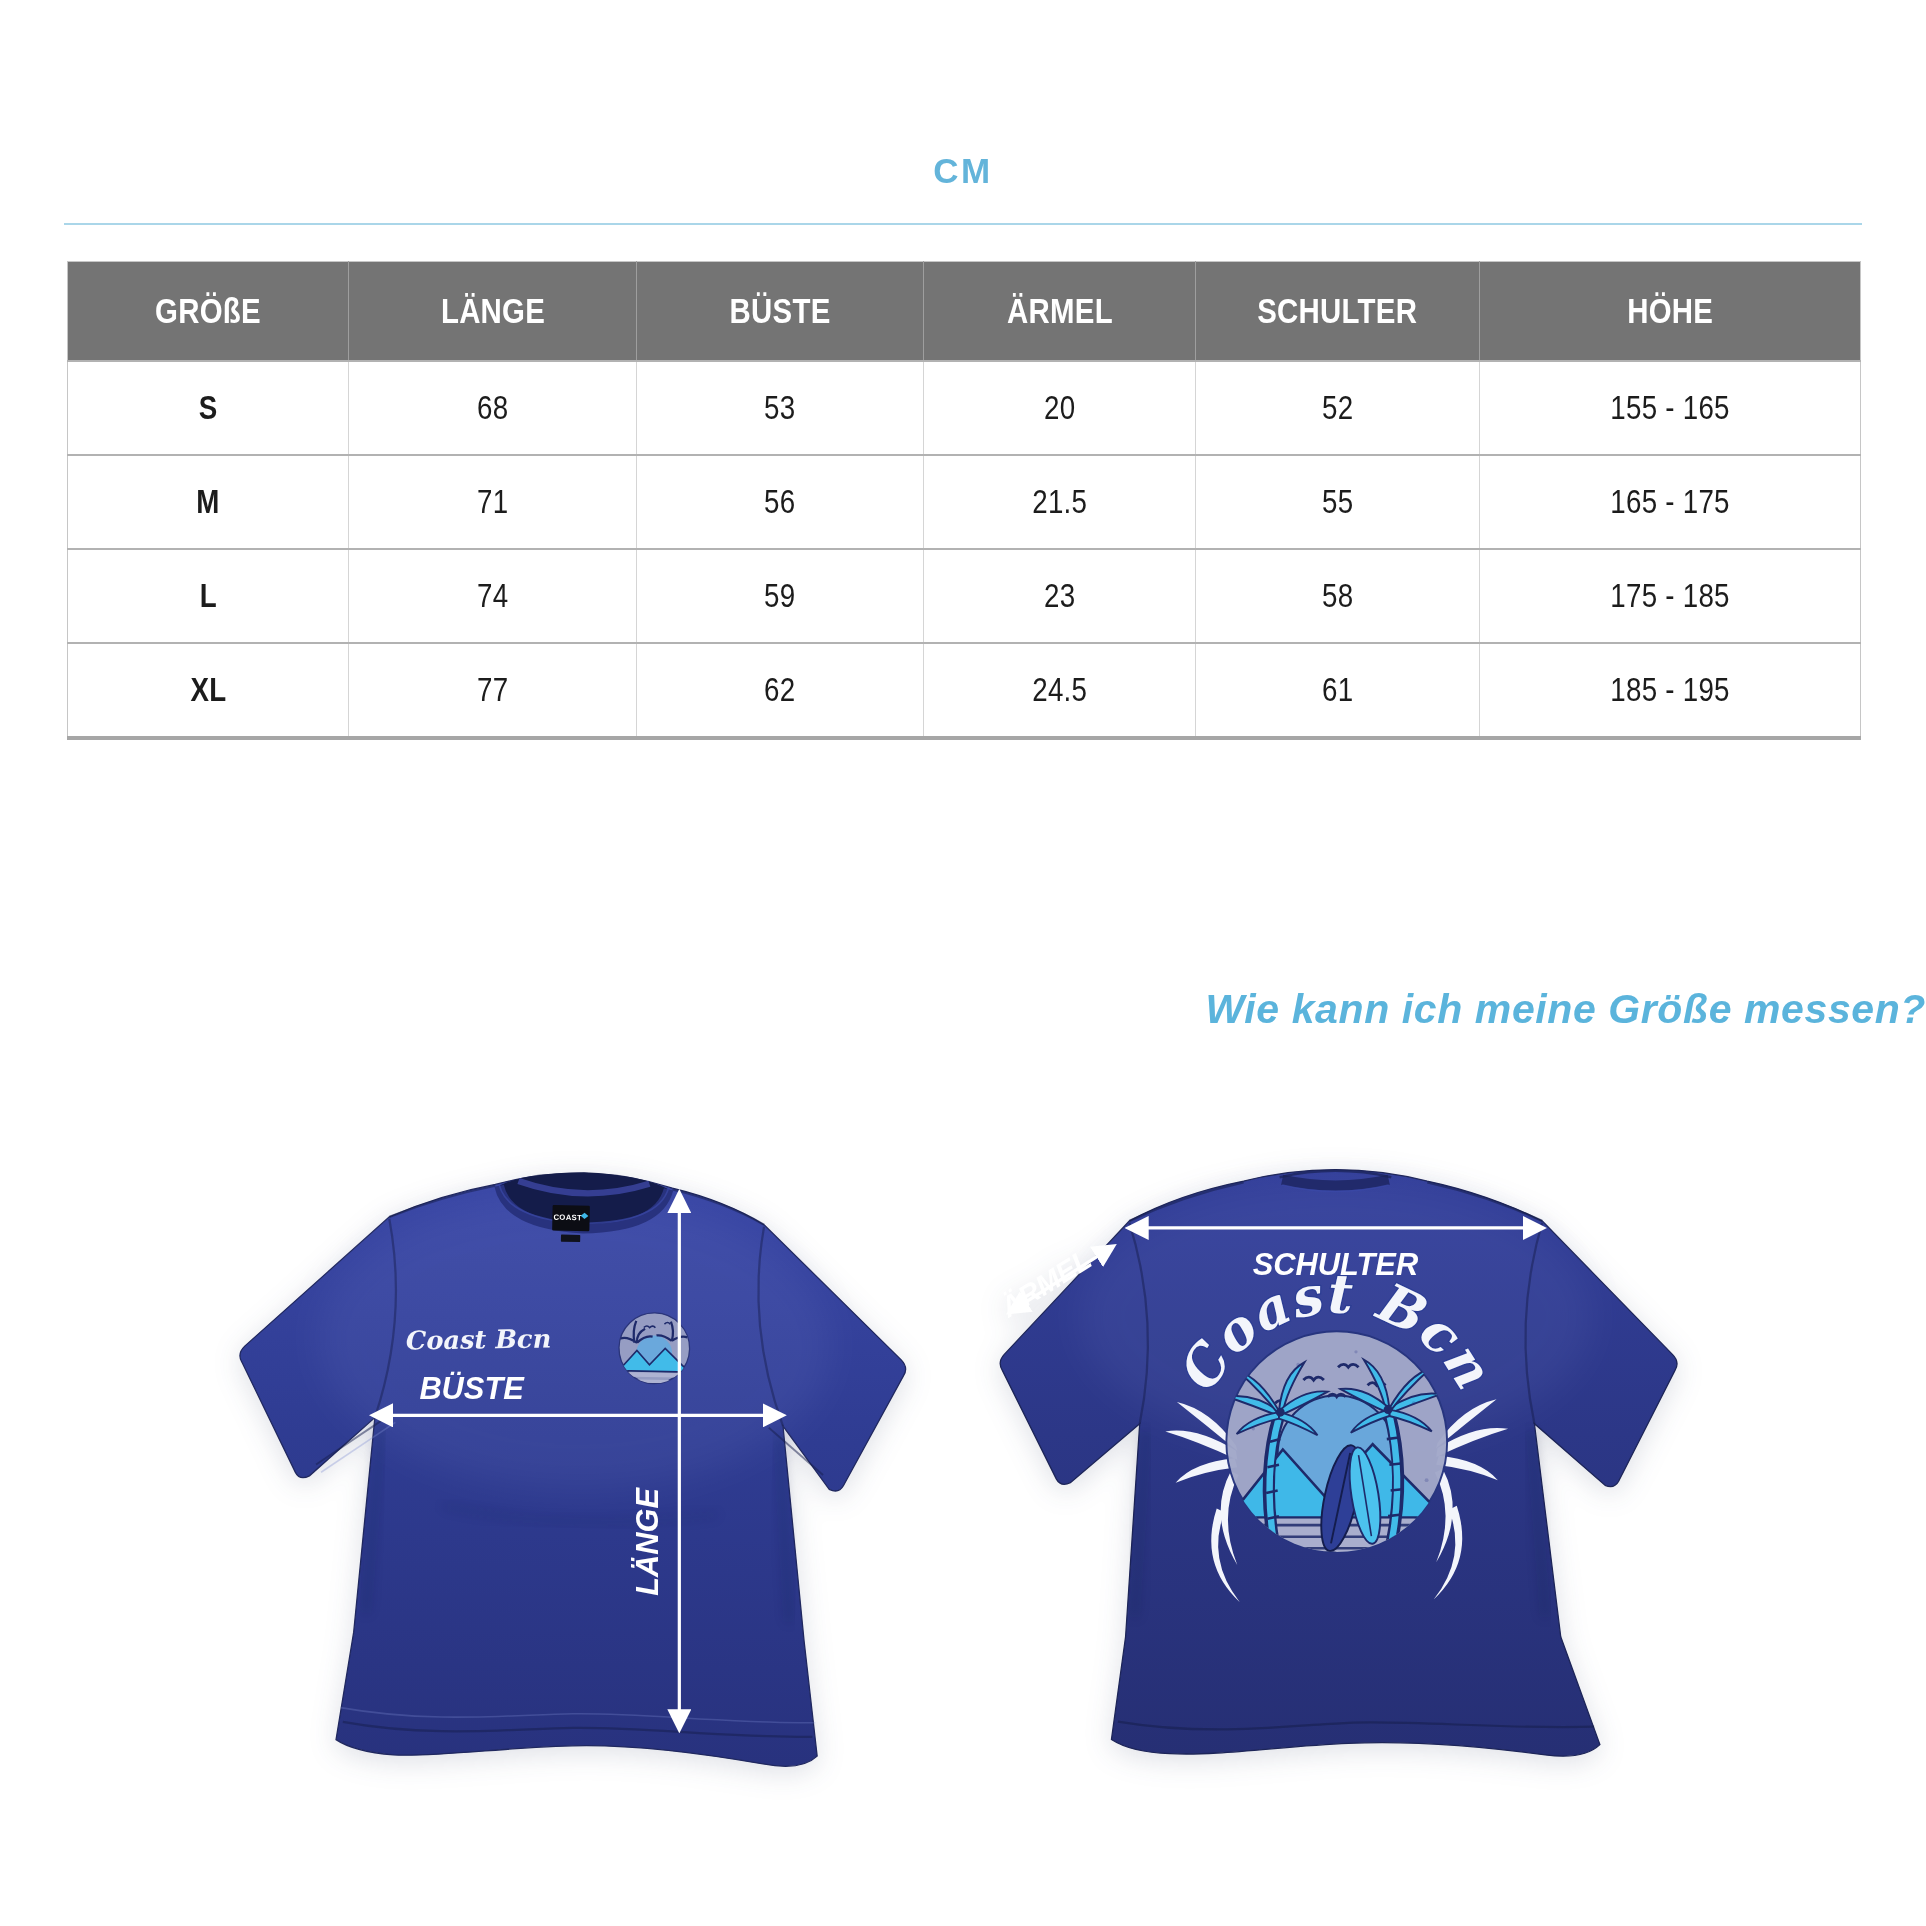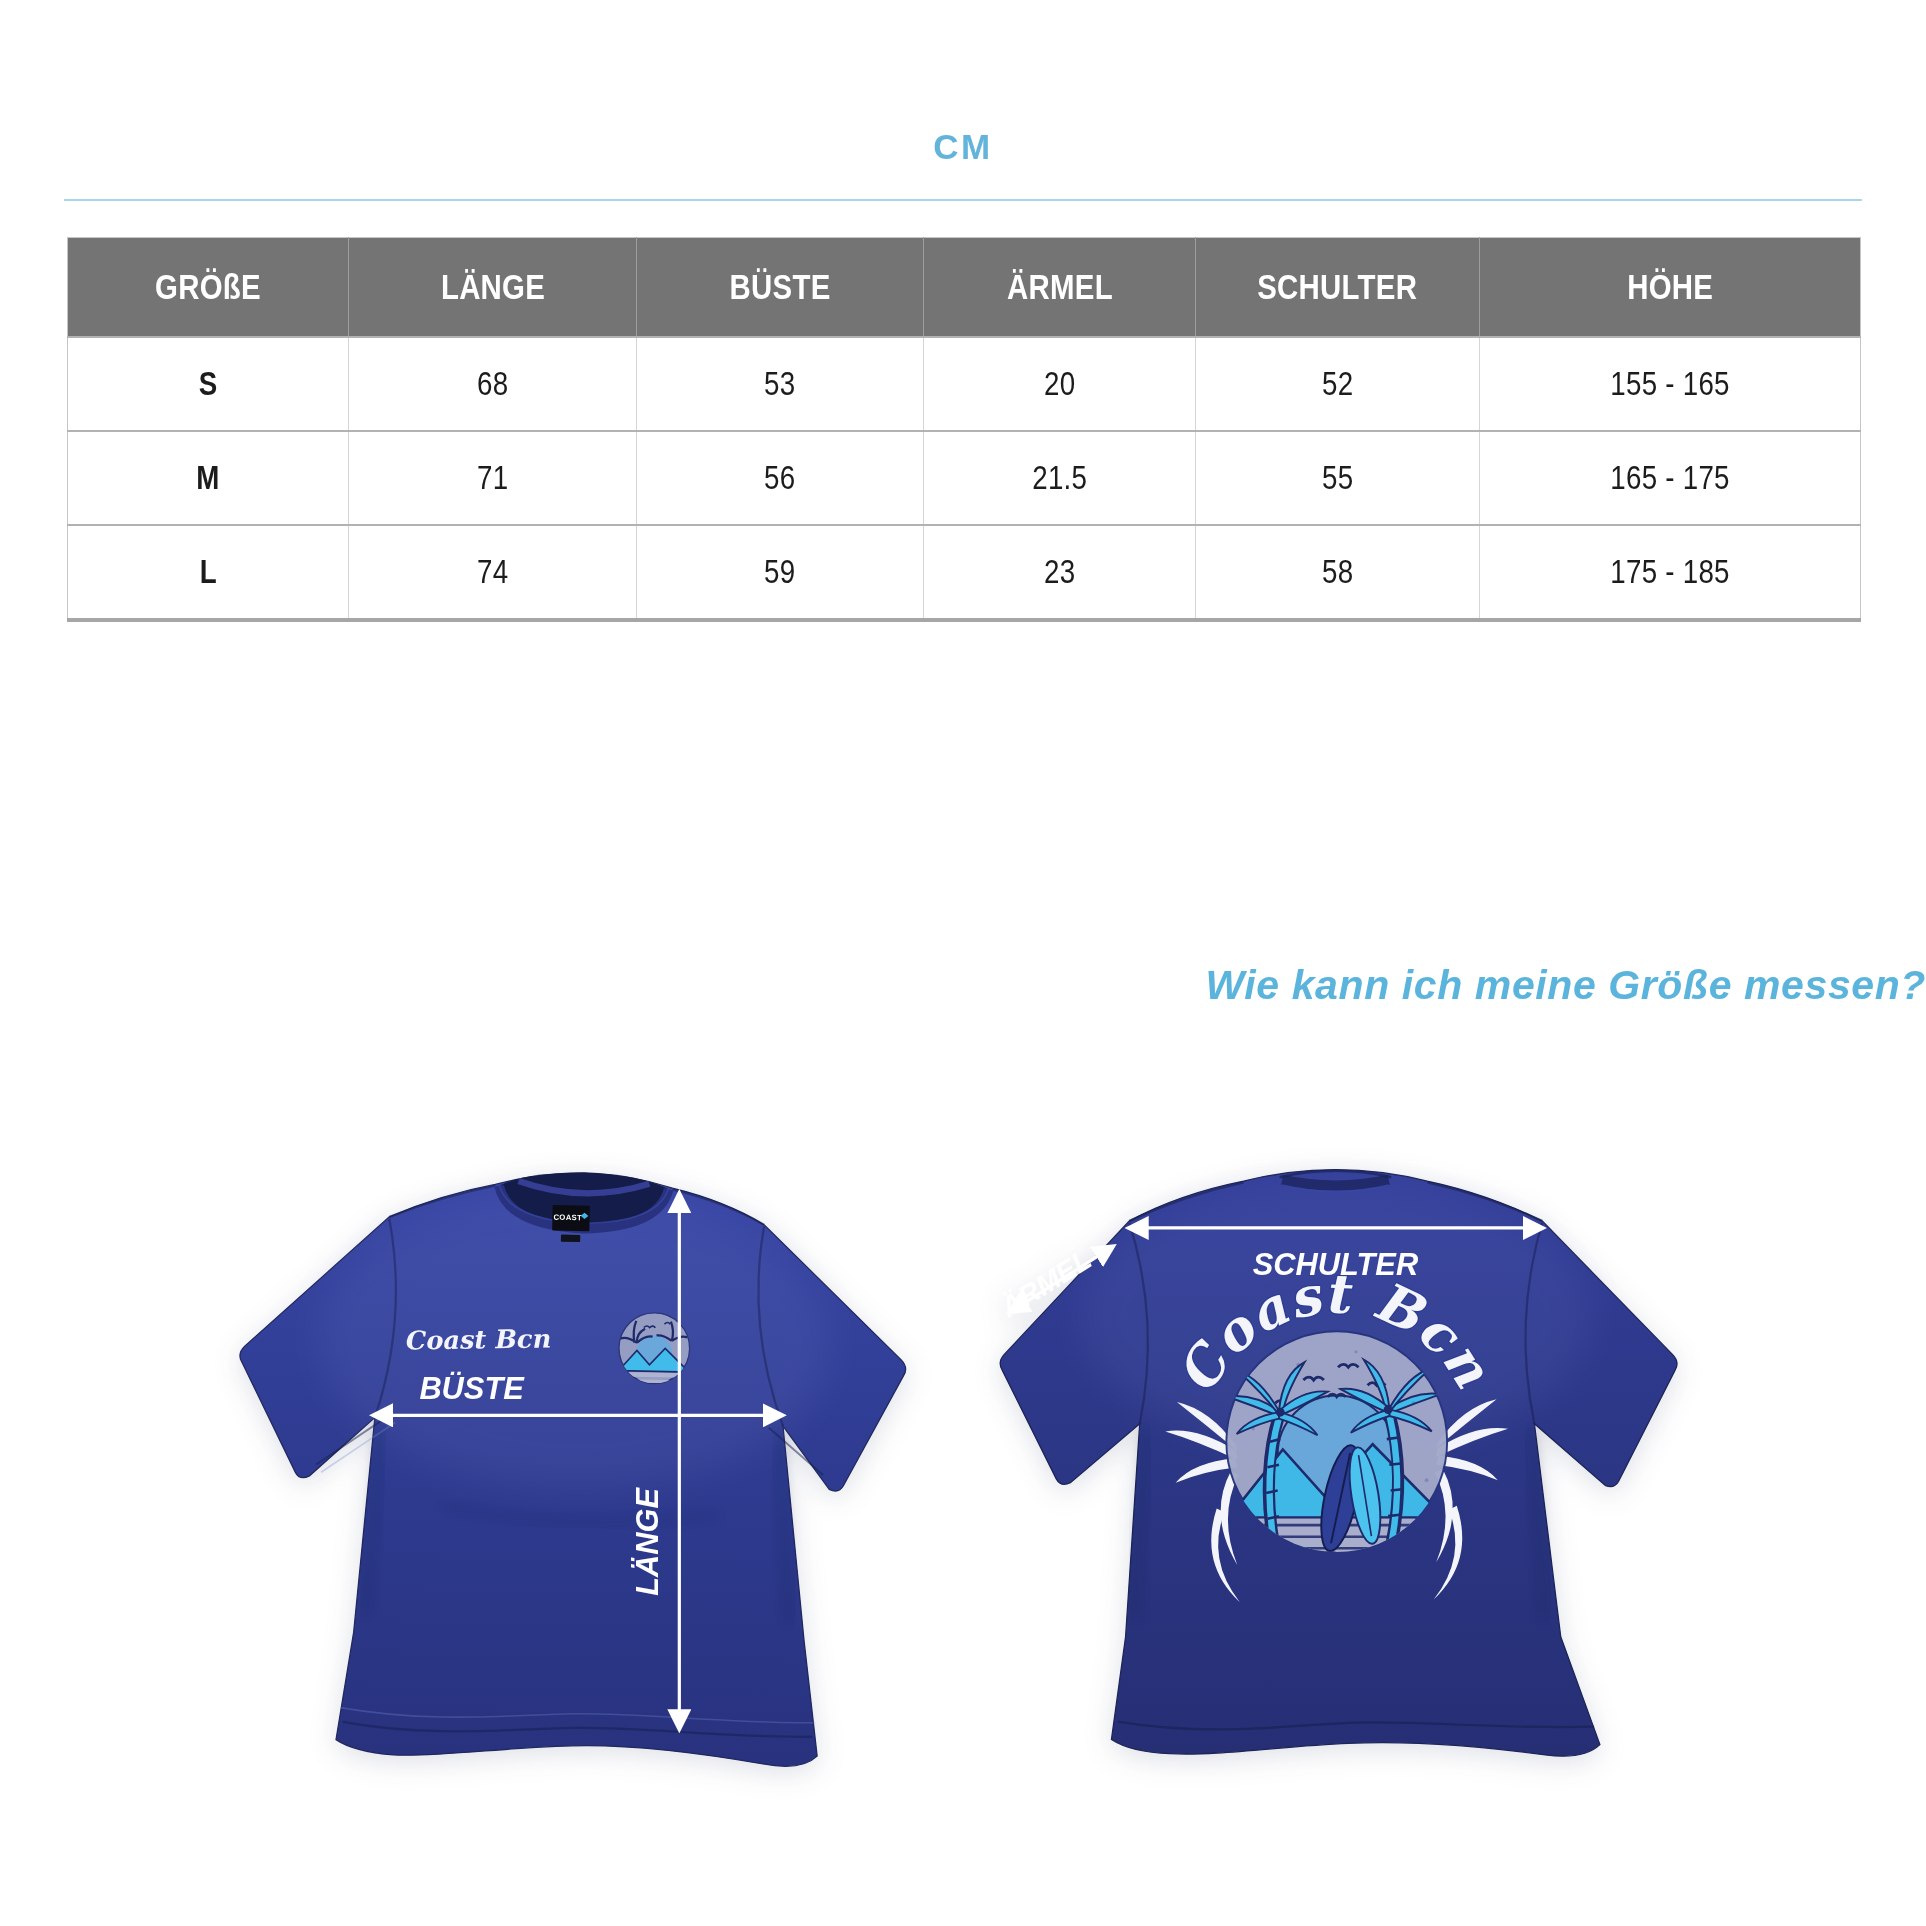--- a/index.html
+++ b/index.html
@@ -1,17 +1,17 @@
 <!DOCTYPE html>
 <html style="font-size:10.3px"><head>
 <meta charset="utf-8">
 <style>
   html,body{margin:0;padding:0;width:1926px;height:1926px;background:#fff;
     font-family:"Liberation Sans",sans-serif;position:relative;overflow:hidden;}
-  .abs{position:absolute;}
+  .abs{position:absolute;margin-top:24px;}
   
   .cm-title{top:127px;left:0;width:1926px;text-align:center;font-size:35px;font-weight:600;
     letter-spacing:2.6px;color:#63b4da;}
   .divider{top:199px;left:64px;width:1798px;height:1.9px;background:#aad6e9;}
   
   .size-table{top:237px;left:67px;width:1791px;border-collapse:collapse;table-layout:fixed;
     border:1.3px solid #c6c6c6;border-bottom:4.5px solid #a6a6a6;}
   .size-table th{background:#747474;color:#ffffff;font-size:35px;font-weight:700;height:98px;
     text-align:center;border-right:1.9px solid #9e9e9e;padding:0;text-decoration:underline;}
   .size-table th:last-child{border-right:none;text-align:center;}
@@ -70,20 +70,28 @@
       <td><span class="cond">165 - 175</span></td>
     </tr>
     <tr>
       <td class="sz"><span class="cond">L</span></td>
       <td><span class="cond">74</span></td>
       <td><span class="cond">59</span></td>
       <td><span class="cond">23</span></td>
       <td><span class="cond">58</span></td>
       <td><span class="cond">175 - 185</span></td>
     </tr>
+    <tr>
+      <td class="sz"><span class="cond">XL</span></td>
+      <td><span class="cond">77</span></td>
+      <td><span class="cond">62</span></td>
+      <td><span class="cond">24.5</span></td>
+      <td><span class="cond">61</span></td>
+      <td><span class="cond">185 - 195</span></td>
+    </tr>
   </tbody>
 </table>
 
 <div class="abs question">Wie kann ich meine Größe messen?</div>
 
 <svg class="shirt" style="left:212px;top:1149px" width="719" height="629" viewBox="0 0 1120 980">
   <defs>
     <linearGradient id="gF" x1="0" y1="0" x2="0" y2="1">
       <stop offset="0" stop-color="#3a47a6"></stop>
         <stop offset="0.45" stop-color="#2f3c92"></stop>

